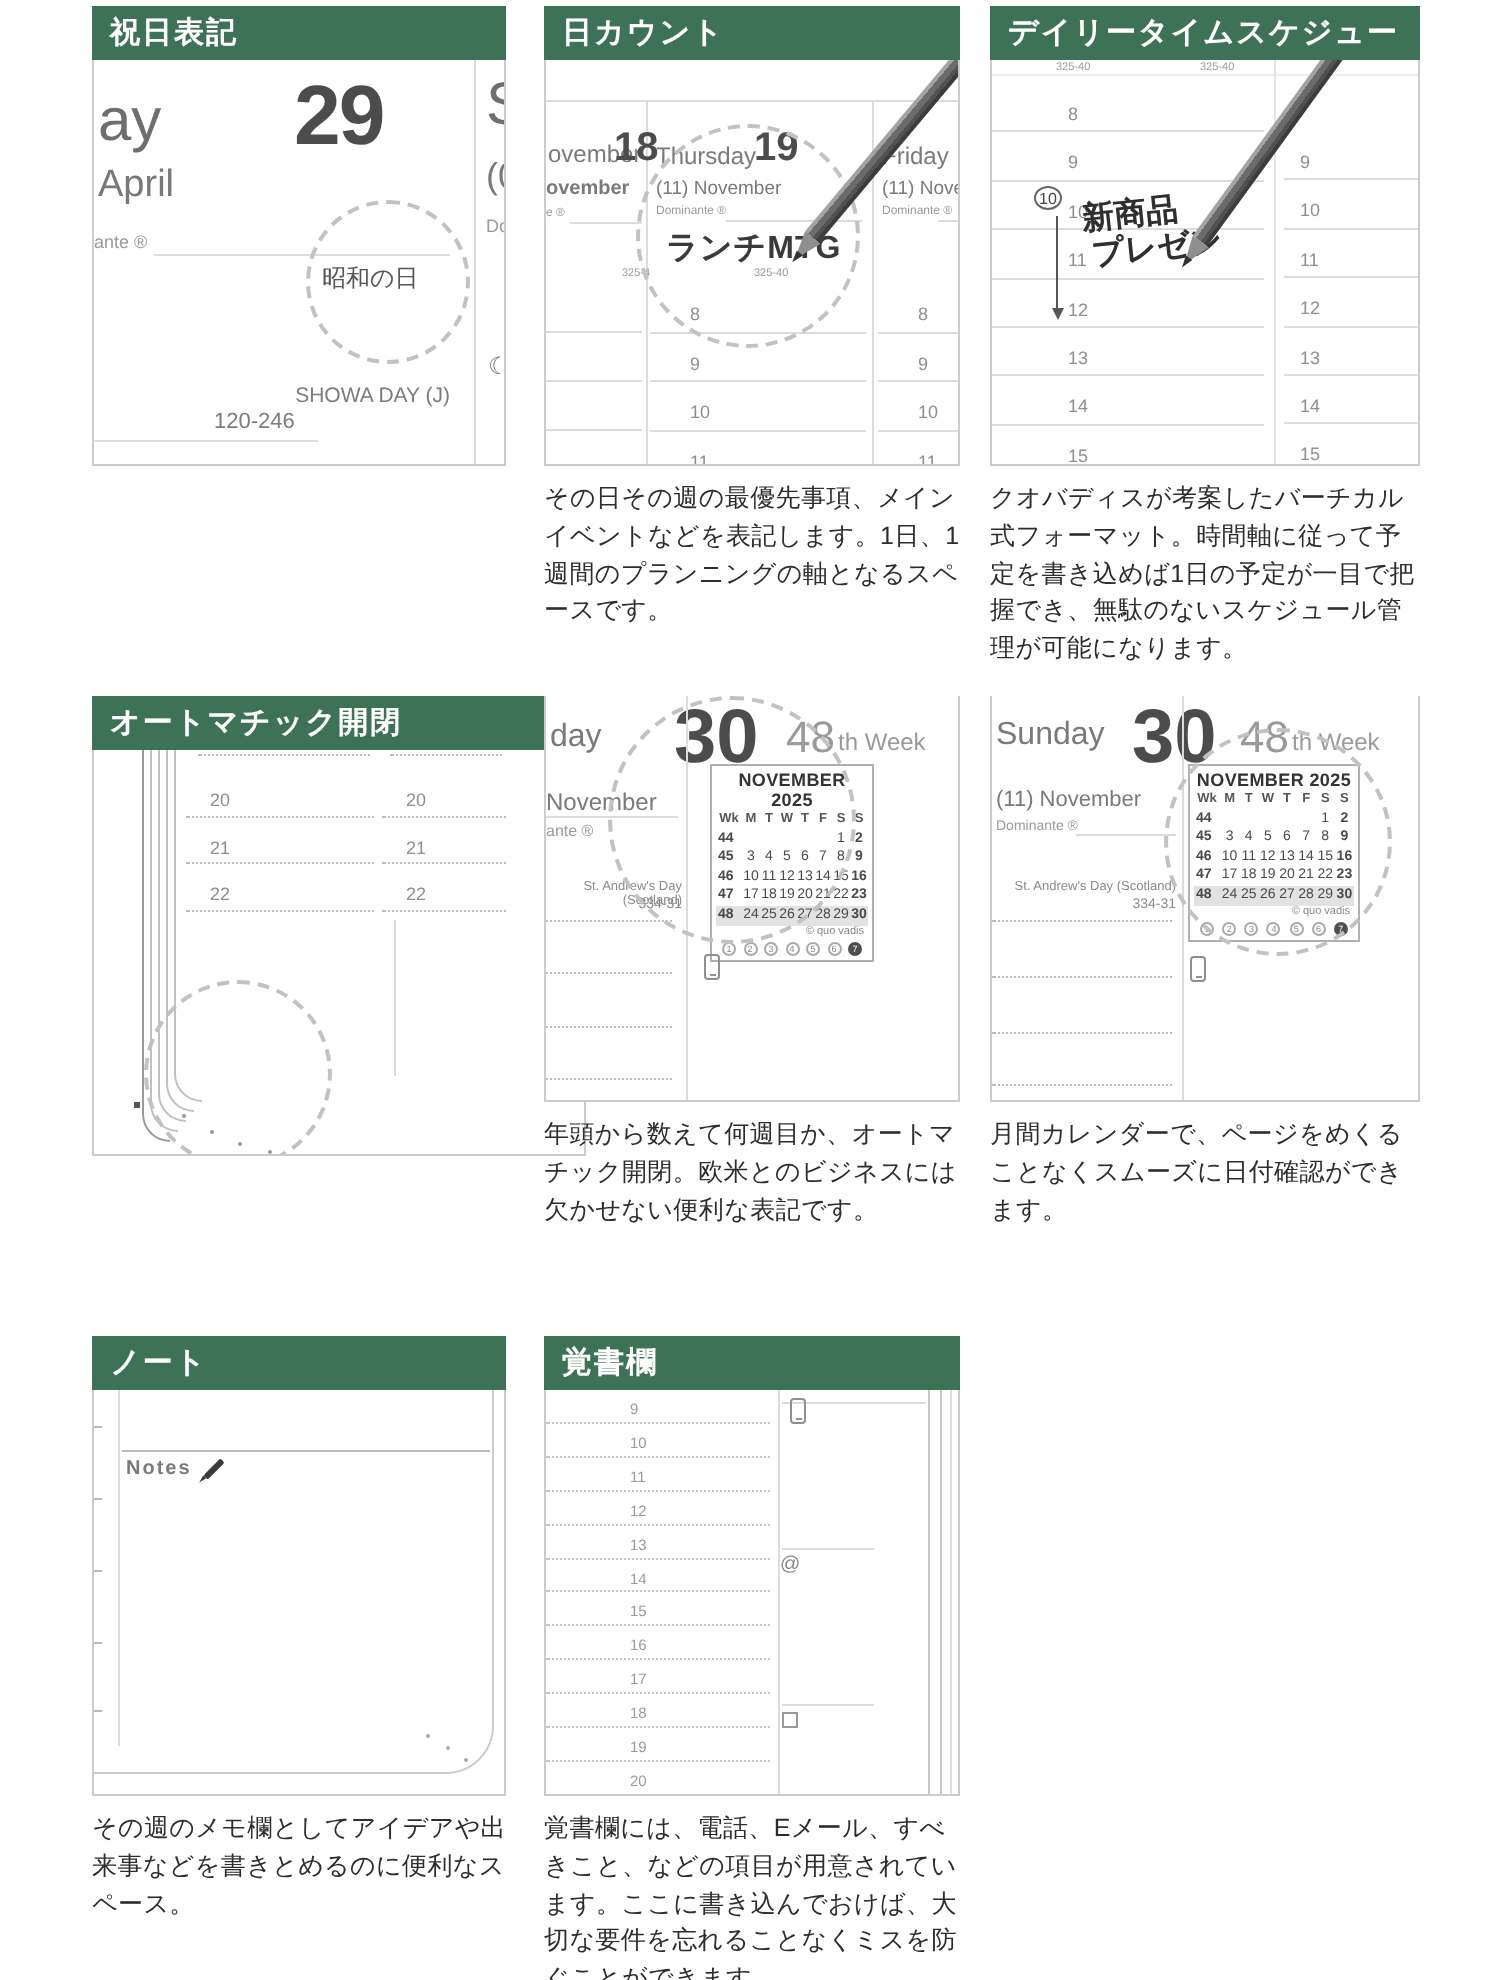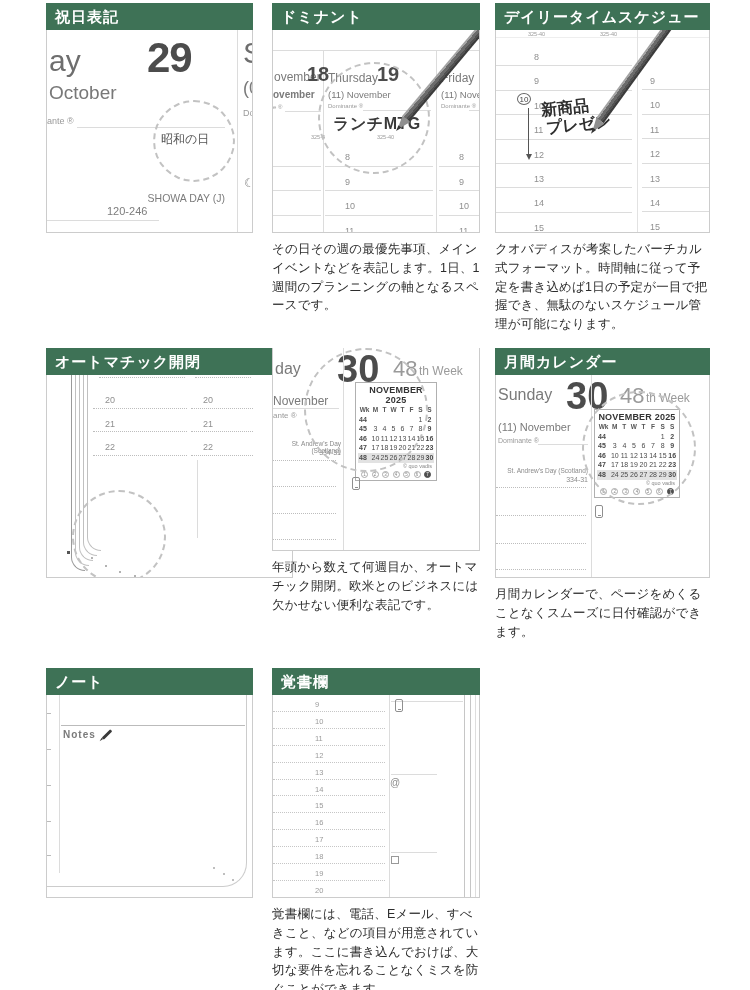--- a/index.html
+++ b/index.html
@@ -66,39 +66,39 @@
   .notepen::after{content:"";position:absolute;left:-4px;top:0;border-top:1.5px solid transparent;
           border-bottom:1.5px solid transparent;border-right:4px solid #3a3a3a;}
 </style>
 </head>
 <body>
 
 <div class="panel" style="left:46px;top:3px;width:207px;">
   <div class="ph">祝日表記</div>
   <div class="pimg">
     <span class="abs p1-day" style="left:2px;top:14px;">ay</span>
-    <span class="abs p1-month" style="left:2px;top:52px;">October</span>
+    <span class="abs p1-month" style="left:2px;top:52px;">April</span>
     <span class="abs small-brand" style="left:0;top:86px;">ante ®</span>
     <div class="hl" style="left:30px;top:97px;width:148px;"></div>
     <span class="abs p1-num" style="left:100px;top:4px;">29</span>
     <div class="dcircle" style="left:106px;top:70px;width:82px;height:82px;"></div>
     <span class="abs" style="left:114px;top:101px;font-size:12px;color:#555;">昭和の日</span>
     <span class="abs" style="left:60px;top:162px;width:118px;text-align:right;font-size:10.5px;color:#7c7c7c;">SHOWA DAY (J)</span>
     <span class="abs" style="left:60px;top:175px;width:118px;text-align:left;font-size:11px;color:#7c7c7c;">120-246</span>
     <div class="hl" style="left:0;top:190px;width:112px;"></div>
     <div class="vl" style="left:190px;top:0;height:203px;"></div>
     <span class="abs p1-day" style="left:196px;top:6px;">S</span>
     <span class="abs" style="left:196px;top:48px;font-size:18px;color:#7a7a7a;">(0</span>
     <span class="abs small-brand" style="left:196px;top:78px;">Do</span>
     <span class="abs" style="left:197px;top:146px;font-size:12px;color:#777;">☾</span>
   </div>
 </div>
 
 <div class="panel" style="left:272px;top:3px;width:208px;">
-  <div class="ph">ドミナント</div>
+  <div class="ph">日カウント</div>
   <div class="pimg">
     <div class="hl" style="left:0;top:20px;width:208px;"></div>
     <div class="vl" style="left:50px;top:20px;height:183px;"></div>
     <div class="vl" style="left:163px;top:20px;height:183px;"></div>
     <span class="abs" style="left:1px;top:40px;font-size:12px;">ovember</span>
     <span class="abs" style="left:34px;top:33px;font-size:20px;font-weight:bold;color:var(--ink-dark);">18</span>
     <span class="abs" style="left:0;top:59px;font-size:10px;font-weight:bold;">ovember</span>
     <span class="abs tiny" style="left:0;top:74px;">e ®</span>
     <div class="hl" style="left:12px;top:81px;width:36px;"></div>
     <span class="abs" style="left:55px;top:41px;font-size:12px;">Thursday</span>
@@ -280,21 +280,20 @@
           <span class="cal-c cal-c-dark">7</span>
         </div>
       </div>
     <div class="phone" style="left:79px;top:129px;"></div>
     <div class="dcircle" style="left:31px;top:0;width:124px;height:124px;"></div>
   </div>
   <div class="pdesc">年頭から数えて何週目か、オートマチック開閉。欧米とのビジネスには欠かせない便利な表記です。</div>
 </div>
 
 <div class="panel" style="left:495px;top:348px;width:215px;">
-  <div class="ph">月間カレンダー</div>
   <div class="pimg">
     <span class="abs" style="left:2px;top:11px;font-size:16px;">Sunday</span>
     <span class="abs" style="left:70px;top:0;font-size:38px;font-weight:bold;color:var(--ink-dark);">30</span>
     <span class="abs" style="left:124px;top:8px;font-size:22px;color:var(--ink-light);">48</span>
     <span class="abs" style="left:150px;top:16px;font-size:12px;color:var(--ink-light);">th Week</span>
     <span class="abs" style="left:2px;top:46px;font-size:11px;">(11) November</span>
     <span class="abs" style="left:2px;top:62px;font-size:7px;color:#9a9a9a;">Dominante ®</span>
     <div class="hl" style="left:42px;top:69px;width:50px;"></div>
     <span class="abs" style="left:0;top:92px;width:92px;text-align:right;font-size:6.5px;color:#8a8a8a;">St. Andrew's Day (Scotland)</span>
     <span class="abs" style="left:0;top:101px;width:92px;text-align:right;font-size:7px;color:#8a8a8a;">334-31</span>
@@ -382,20 +381,21 @@
     <div class="notepen" style="left:54px;top:38px;"></div>
     <div class="abs" style="left:0;top:18px;width:4px;height:1px;background:#bbb;"></div>
     <div class="abs" style="left:0;top:54px;width:4px;height:1px;background:#bbb;"></div>
     <div class="abs" style="left:0;top:90px;width:4px;height:1px;background:#bbb;"></div>
     <div class="abs" style="left:0;top:126px;width:4px;height:1px;background:#bbb;"></div>
     <div class="abs" style="left:0;top:160px;width:4px;height:1px;background:#bbb;"></div>
     <div class="dot" style="left:166px;top:172px;background:#aaa;"></div>
     <div class="dot" style="left:176px;top:178px;background:#aaa;"></div>
     <div class="dot" style="left:185px;top:184px;background:#aaa;"></div>
   </div>
+  <div class="pdesc">その週のメモ欄としてアイデアや出来事などを書きとめるのに便利なスペース。</div>
 </div>
 
 <div class="panel" style="left:272px;top:668px;width:208px;">
   <div class="ph">覚書欄</div>
   <div class="pimg">
     <div class="abs" style="left:0;top:0;width:112px;">
         <div class="p8h">9</div>
         <div class="p8h">10</div>
         <div class="p8h">11</div>
         <div class="p8h">12</div>

